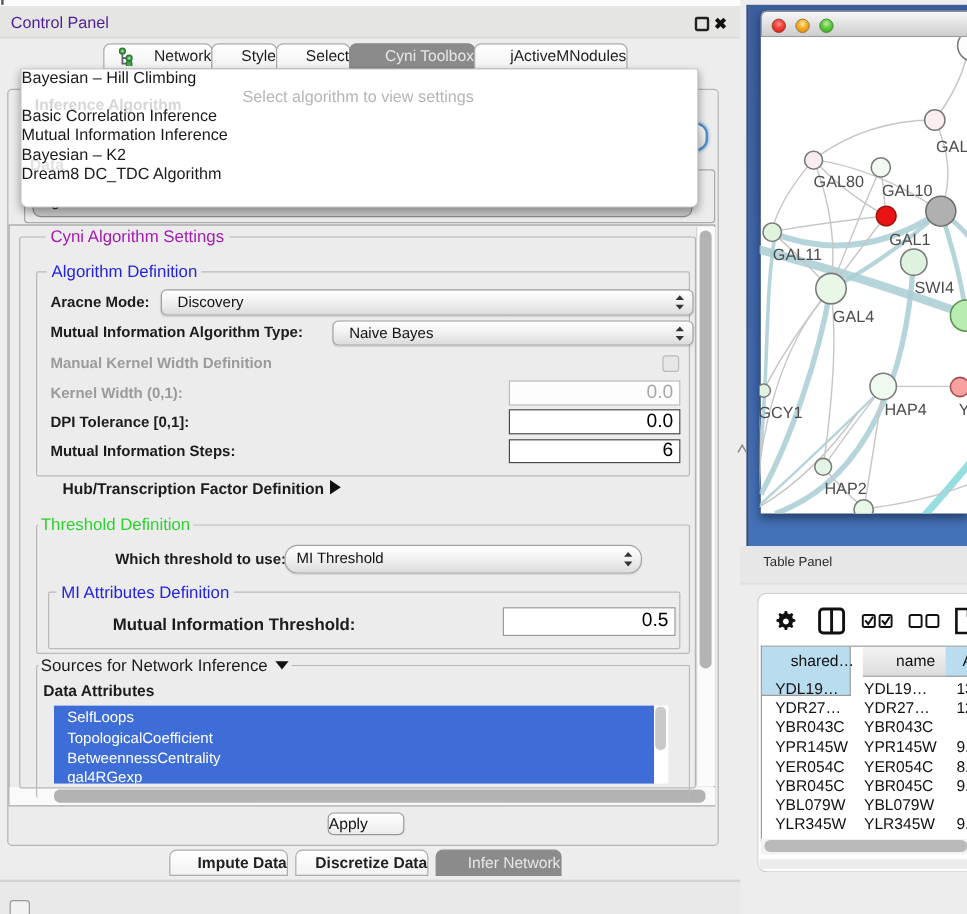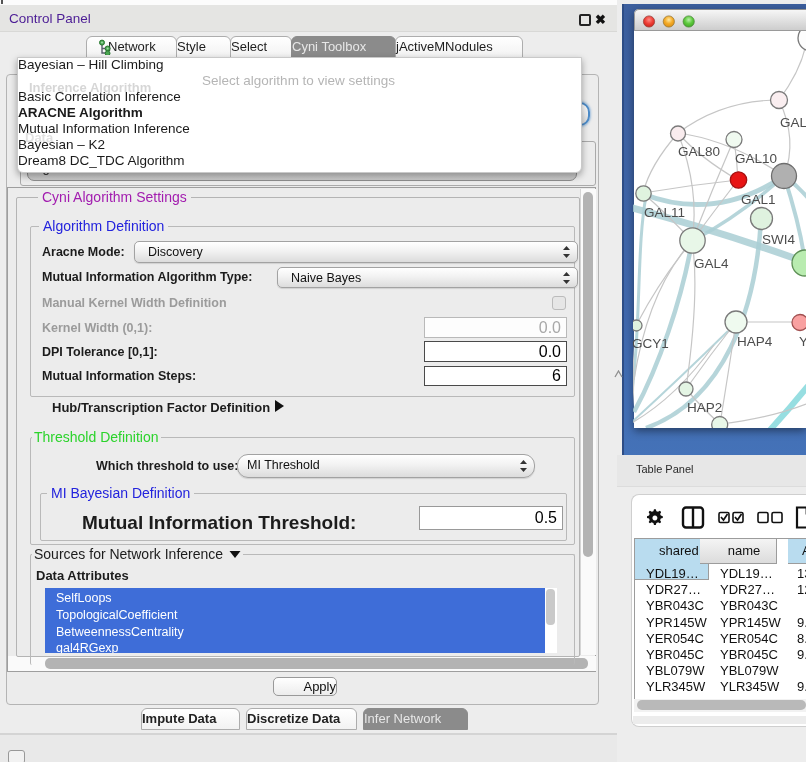--- a/index.html
+++ b/index.html
@@ -14,21 +14,21 @@
   background:linear-gradient(#ffffff,#f2f2f2 45%,#dcdcdc);
   font-size:12.5px;color:#111;box-shadow:0 1px 1px rgba(0,0,0,0.12);padding-left:11px;}
 .combo .ct{position:absolute;left:13px;top:0;line-height:20px;white-space:nowrap;}
 .spin{position:absolute;right:6px;top:0;height:100%;display:flex;flex-direction:column;justify-content:center;color:#444;}
 .spin svg{display:block;}
 .gbox{position:absolute;border:1px solid #b9b9b9;border-radius:2px;}
 .gtitle{position:absolute;top:-9px;left:8px;background:#ececec;padding:0 4px;
   font-size:14px;font-weight:normal;white-space:nowrap;}
 .tab{position:absolute;height:22px;background:linear-gradient(#ffffff,#f2f2f2);
   border:1px solid #adadad;border-radius:6px 6px 0 0;box-sizing:border-box;
-  font-size:13px;color:#1d1d1d;text-align:left;line-height:19px;white-space:nowrap;}
+  font-size:13px;color:#1d1d1d;text-align:right;line-height:19px;white-space:nowrap;}
 .tabsel{background:#8b8b8b;color:#e7e7e7;border-color:#8b8b8b;}
 </style>
 </head>
 <body>
 
 <div class="abs" style="left:0;top:0;width:806px;height:5px;background:#fcfcfc;"></div>
 <div class="abs" style="left:1px;top:0;width:2px;height:4px;background:#555;"></div>
 
 <div class="abs" id="cpwin" style="left:0;top:5px;width:617px;height:730px;background:#ededed;"></div>
 
@@ -118,53 +118,52 @@
 <div class="combo" style="left:237px;top:454px;width:285px;height:22px;border-radius:11px;">
   <div class="ct" style="left:9px;">MI Threshold</div>
   <div class="spin" style="right:6px;">
       <svg width="9" height="14" viewBox="0 0 9 14">
         <path d="M4.5 1 L8 5 L1 5 Z" fill="#333"></path>
         <path d="M4.5 13 L1 9 L8 9 Z" fill="#333"></path>
       </svg>
     </div>
 </div>
 <div class="gbox" style="left:40px;top:493px;width:525px;height:46px;">
-  <div class="gtitle" style="color:#2323dd;left:6px;">MI Bayesian Definition</div>
-</div>
-<div class="lbl" style="left:38px;top:512px;font-size:19px;padding-left:44px;">Mutual Information Threshold:</div>
+  <div class="gtitle" style="color:#2323dd;left:6px;">MI Attributes Definition</div>
+</div>
+<div class="lbl" style="left:50px;top:512px;font-size:14px;padding-left:44px;">Mutual Information Threshold:</div>
 <div class="field" style="left:419px;top:506px;width:137px;height:22px;line-height:22px;border-color:#999;">0.5</div>
 
 <div class="gbox" style="left:30px;top:554px;width:543px;height:110px;border-bottom:none;">
   <div class="gtitle" style="color:#1c1c1c;left:1px;padding:0 2px;">Sources for Network Inference <svg width="12" height="9" viewBox="0 0 12 9" style="margin-left:2px;">
         <path d="M0.5 1 L11.5 1 L6 8 Z" fill="#111"></path>
       </svg></div>
 </div>
 <div class="lbl" style="left:36px;top:568px;font-size:13px;">Data Attributes</div>
 <div class="abs" style="left:45px;top:588px;width:512px;height:65px;background:#fff;"></div>
 <div class="abs" style="left:45px;top:588px;width:500px;height:65px;background:#3e6dd8;color:#fff;font-size:12.5px;line-height:16.8px;padding-left:11px;padding-top:2px;overflow:hidden;box-sizing:border-box;">SelfLoops<br>TopologicalCoefficient<br>BetweennessCentrality<br>gal4RGexp</div>
 <div class="abs" style="left:546px;top:589px;width:9px;height:36px;background:#c9c9c9;border-radius:4px;"></div>
 
-<div class="abs" style="left:273px;top:677px;width:62px;height:17px;border:1px solid #999;border-radius:5px;background:linear-gradient(#fff,#ececec);text-align:right;font-size:13px;line-height:17px;color:#111;">Apply</div>
+<div class="abs" style="left:273px;top:677px;width:62px;height:17px;border:1px solid #999;border-radius:5px;background:linear-gradient(#fff,#ececec);text-align:left;font-size:13px;line-height:17px;color:#111;">Apply</div>
 
 <div class="tab" style="left:141px;top:708px;width:99px;font-weight:bold;color:#222;">Impute Data</div>
 <div class="tab" style="left:246px;top:708px;width:111px;font-weight:bold;color:#222;">Discretize Data</div>
 <div class="tab tabsel" style="left:363px;top:708px;width:105px;">Infer Network</div>
 
 <div class="abs" style="left:0;top:733px;width:617px;height:2px;background:#d4d4d4;"></div>
 <div class="abs" style="left:0;top:735px;width:806px;height:27px;background:#e9e9e9;"></div>
 <div class="abs" style="left:8px;top:750px;width:15px;height:12px;border:1px solid #999;border-radius:3px;background:#f2f2f2;"></div>
 
 <div class="abs" style="left:17px;top:57px;width:563px;height:114px;background:#ffffff;border:1px solid #c9c9c9;border-radius:0 0 6px 6px;box-shadow:0 3px 7px rgba(0,0,0,0.35);z-index:30;"></div>
 <div class="abs" style="z-index:31;left:29px;top:80px;font-size:13px;font-weight:bold;color:rgba(120,120,120,0.30);">Inference Algorithm</div>
 <div class="abs" style="z-index:31;left:25px;top:130px;font-size:13px;font-weight:bold;color:rgba(120,120,120,0.22);">Data</div>
 <div class="abs" style="z-index:32;left:17px;top:57px;width:563px;font-size:13.5px;color:#1a1a1a;line-height:16px;">
   <div style="padding-left:1px;">Bayesian – Hill Climbing</div>
   <div style="text-align:center;color:#b5b5b5;">Select algorithm to view settings</div>
   <div style="padding-left:1px;">Basic Correlation Inference</div>
-  <div style="padding-left:1px;font-weight:bold;">ARACNE Algorithm</div>
   <div style="padding-left:1px;">Mutual Information Inference</div>
   <div style="padding-left:1px;">Bayesian – K2</div>
   <div style="padding-left:1px;">Dream8 DC_TDC Algorithm</div>
 </div>
 
 <svg class="abs" style="left:614px;top:370px;z-index:6;" width="9" height="8" viewBox="0 0 9 8">
     <path d="M1 7 L4.5 1 L8 7" fill="none" stroke="#8f8f8f" stroke-width="1.3"></path>
   </svg>
 
 <div class="abs" style="left:617px;top:0;width:189px;height:762px;background:#ededed;"></div>
@@ -283,21 +282,21 @@
     <path d="M95 12 l2.5 3 4-6" stroke-width="1.7"></path>
     <rect x="118" y="7.5" width="10" height="10" rx="1.5"></rect>
     <rect x="132" y="7.5" width="10" height="10" rx="1.5"></rect>
   </g>
   <path d="M157 2.5 h10 l5 5 v15 h-15 Z" fill="none" stroke="#111" stroke-width="2.2"></path>
   <path d="M166.5 3 v5.5 h6" fill="none" stroke="#111" stroke-width="1.8"></path>
 </svg>
 
 <div class="abs" style="left:634px;top:538px;width:172px;height:163px;border-top:1px solid #9c9c9c;border-left:1px solid #9c9c9c;font-size:13px;color:#111;overflow:hidden;">
   <div style="position:absolute;left:0;top:0;height:41px;width:74px;background:#b9dcef;border-right:1px solid #9c9c9c;border-bottom:1px solid #9c9c9c;text-align:center;line-height:24px;padding-left:24px;box-sizing:border-box;">shared…</div>
-  <div style="position:absolute;left:65px;top:0;height:25px;width:77px;background:linear-gradient(#f4f4f4,#dcdcdc);border-right:1px solid #9c9c9c;border-bottom:1px solid #9c9c9c;text-align:center;line-height:24px;padding-left:12px;box-sizing:border-box;">name</div>
+  <div style="position:absolute;left:84px;top:0;height:25px;width:77px;background:linear-gradient(#f4f4f4,#dcdcdc);border-right:1px solid #9c9c9c;border-bottom:1px solid #9c9c9c;text-align:center;line-height:24px;padding-left:12px;box-sizing:border-box;">name</div>
   <div style="position:absolute;left:153px;top:0;height:25px;right:0;background:#b9dcef;border-bottom:1px solid #9c9c9c;line-height:24px;padding-left:14px;box-sizing:border-box;">A</div>
   <div style="position:absolute;left:11px;top:27px;line-height:16.2px;">YDL19…<br>YDR27…<br>YBR043C<br>YPR145W<br>YER054C<br>YBR045C<br>YBL079W<br>YLR345W<br>YIL053C</div>
   <div style="position:absolute;left:85px;top:27px;line-height:16.2px;">YDL19…<br>YDR27…<br>YBR043C<br>YPR145W<br>YER054C<br>YBR045C<br>YBL079W<br>YLR345W<br>YIL053C</div>
   <div style="position:absolute;left:162px;top:27px;line-height:16.2px;">13<br>12<br>&nbsp;<br>9.<br>8.<br>9.<br>&nbsp;<br>9.<br>9</div>
 </div>
 
 <div class="abs" style="left:634px;top:699px;width:172px;height:13px;background:#f2f2f2;"></div>
 <div class="abs" style="left:637px;top:700px;width:169px;height:10px;background:#b9b9b9;border-radius:5px;"></div>
 <div class="abs" style="left:633px;top:716px;width:173px;height:8px;background:#ececec;"></div>
 

